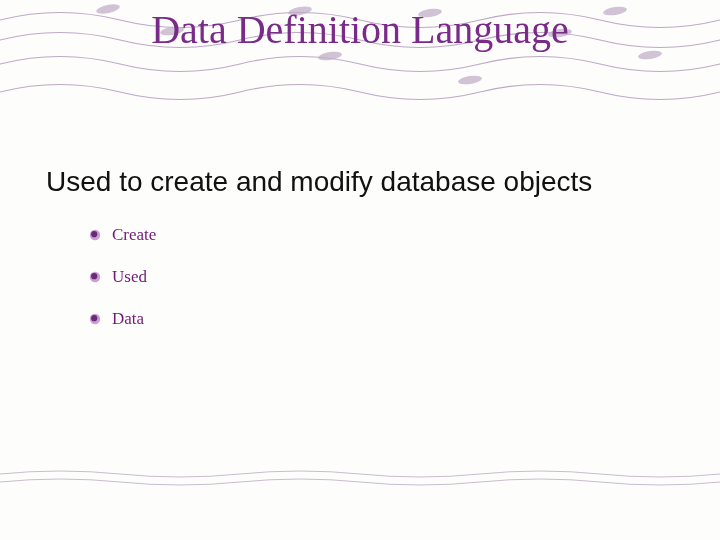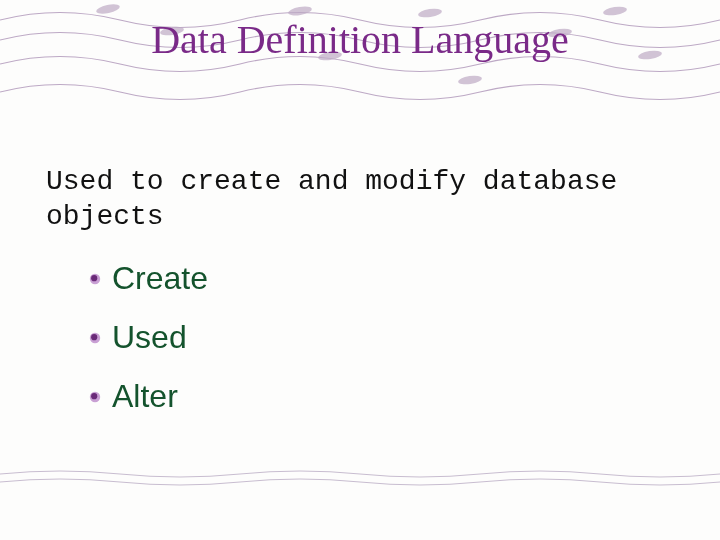--- a/index.html
+++ b/index.html
@@ -6,32 +6,32 @@
   .slide{position:relative;width:720px;height:540px;box-sizing:border-box}
 
   
   .top-band{position:absolute;left:0;top:0;width:100%;height:104px;overflow:hidden}
   .top-band svg{width:100%;height:100%;display:block}
 
   
   .bottom-band{position:absolute;left:0;bottom:52px;width:100%;height:20px}
   .bottom-band svg{width:100%;height:100%;display:block}
 
-  .title{position:absolute;left:0;top:18px;width:100%;text-align:center;
+  .title{position:absolute;left:0;top:8px;width:100%;text-align:center;
          font-size:40px;line-height:1.12;color:#7a2a88;
          font-family:"Comic Sans MS","Segoe Script",cursive;font-weight:400}
 
   .body{position:absolute;left:46px;top:164px;width:600px;color:#111}
   .subtitle{font-size:28px;line-height:1.25;margin-bottom:26px;
-            font-family:Liberation Mono, monospace}
+            font-family:Liberation Sans, sans-serif}
 
   .bullets{margin-left:42px}
   .bullet-item{display:flex;align-items:center;margin-bottom:22px}
   .bullet-glyph{width:14px;height:14px;margin-right:10px;flex:0 0 14px}
-  .bullet-text{font-size:32px;font-family:Liberation Sans, sans-serif;color:#14532d}
+  .bullet-text{font-size:17px;font-family:Liberation Serif, serif;color:#701a75}
 </style>
 </head>
 <body>
 
 <div class="slide">
 
   <div class="top-band">
     <svg viewBox="0 0 720 104" preserveAspectRatio="none">
       <path d="M0 20 Q 60 5 120 20 T 240 20 T 360 20 T 480 20 T 600 20 T 720 20" fill="none" stroke="#bda9c5" stroke-width="1.1"></path>
       <path d="M0 40 Q 60 25 120 40 T 240 40 T 360 40 T 480 40 T 600 40 T 720 40" fill="none" stroke="#bda9c5" stroke-width="1.1"></path>
@@ -70,21 +70,21 @@
           <circle cx="7" cy="7" r="5.2" fill="#c9a0d4"></circle>
           <circle cx="6.2" cy="6.2" r="3.1" fill="#6a2a78"></circle>
         </svg>
         <span class="bullet-text">Used</span>
       </div>
       <div class="bullet-item">
         <svg class="bullet-glyph" viewBox="0 0 14 14">
           <circle cx="7" cy="7" r="5.2" fill="#c9a0d4"></circle>
           <circle cx="6.2" cy="6.2" r="3.1" fill="#6a2a78"></circle>
         </svg>
-        <span class="bullet-text">Alter</span>
+        <span class="bullet-text">Data</span>
       </div>
     </div>
   </div>
 
   <div class="bottom-band">
     <svg viewBox="0 0 720 20" preserveAspectRatio="none">
       <path d="M0 6  Q 60 0 120 6  T 240 6  T 360 6  T 480 6  T 600 6  T 720 6" fill="none" stroke="#c8bdd0" stroke-width="1"></path>
       <path d="M0 14 Q 60 8 120 14 T 240 14 T 360 14 T 480 14 T 600 14 T 720 14" fill="none" stroke="#c8bdd0" stroke-width="1"></path>
     </svg>
   </div>

